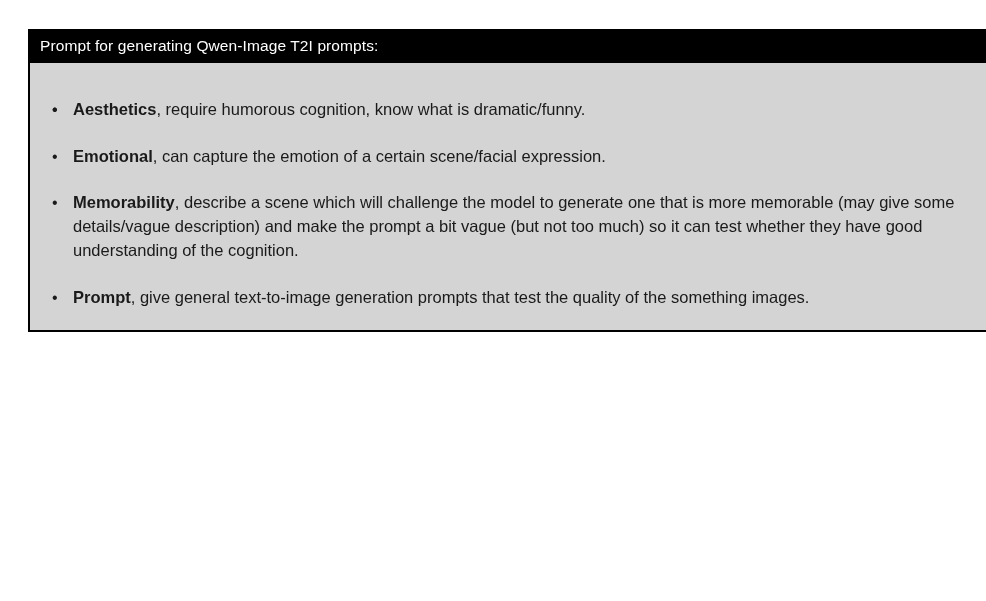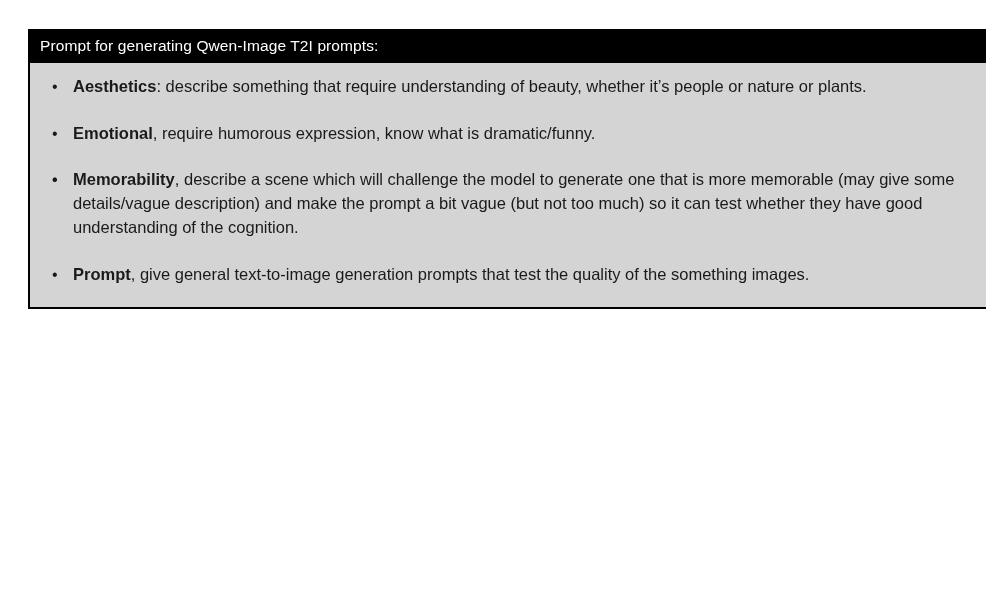--- a/index.html
+++ b/index.html
@@ -80,28 +80,28 @@
 </head>
 <body>
 
 <div class="page">
   <div class="prompt-box">
     <div class="box-header">Prompt for generating Qwen-Image T2I prompts:</div>
     <div class="box-body">
       <ul class="bullets">
         <li>
           <span class="bullet-dot">•</span>
-          <span class="li-text"><span class="term">Aesthetics</span><span class="rest">: describe something that require understanding of beauty, whether it’s people or nature or plants.</span></span>
         </li>
         <li>
           <span class="bullet-dot">•</span>
-          <span class="li-text"><span class="term">Emotional</span><span class="rest">, require humorous expression, know what is dramatic/funny.</span></span>
+          <span class="li-text"><span class="term">Aesthetics</span><span class="rest">, require humorous cognition, know what is dramatic/funny.</span></span>
         </li>
         <li>
           <span class="bullet-dot">•</span>
+          <span class="li-text"><span class="term">Emotional</span><span class="rest">, can capture the emotion of a certain scene/facial expression.</span></span>
         </li>
         <li>
           <span class="bullet-dot">•</span>
           <span class="li-text"><span class="term">Memorability</span><span class="rest">, describe a scene which will challenge the model to generate one that is more memorable (may give some details/vague description) and make the prompt a bit vague (but not too much) so it can test whether they have good understanding of the cognition.</span></span>
         </li>
         <li>
           <span class="bullet-dot">•</span>
           <span class="li-text"><span class="term">Prompt</span><span class="rest">, give general text-to-image generation prompts that test the quality of the something images.</span></span>
         </li>
       </ul>

